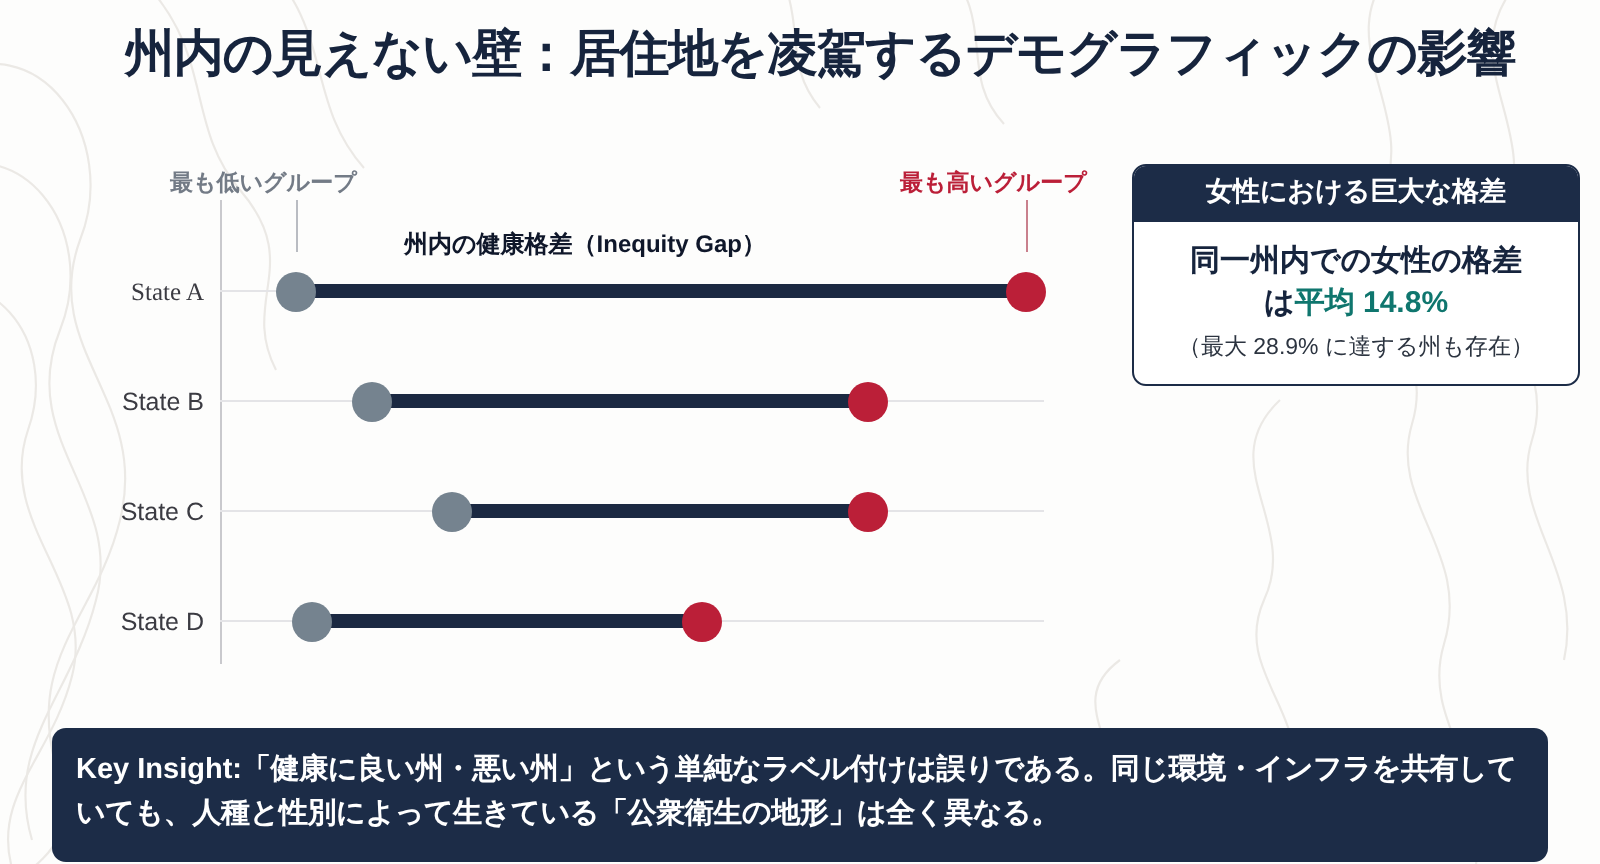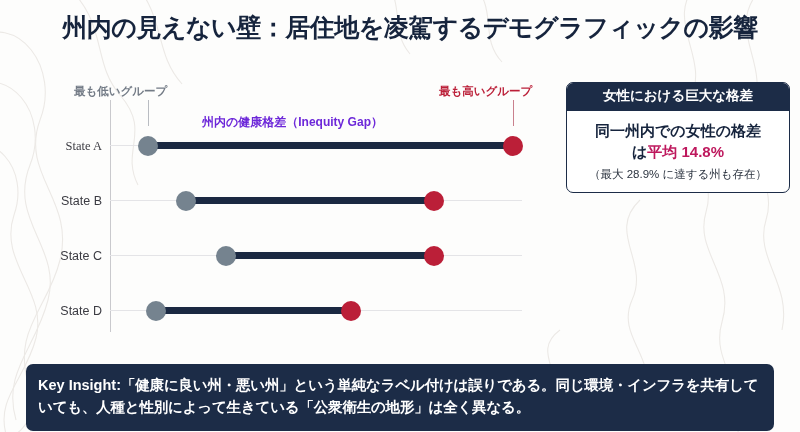--- a/index.html
+++ b/index.html
@@ -90,34 +90,35 @@
   }
   .dot.low{ background:#75838f; }
   .dot.high{ background:#bb1f38; }
 
   
   .anno{
     position:absolute;
     font-size:11.5px;
     font-weight:bold;
     white-space:nowrap;
+    margin-left:11px;
   }
   .anno.low{ color:#737b86; }
   .anno.high{ color:#bb1f38; }
   .leader{
     position:absolute;
     width:1px;
     background:#b9bcc2;
   }
   .leader.red{ background:#c9808d; }
   .gap-label{
     position:absolute;
     font-size:12px;
     font-weight:bold;
-    color:#6d28d9;
+    color:#0f172a;
     white-space:nowrap;
   }
 
   
   .card{
     position:absolute;
     left:566px;
     width:224px;
     background:#ffffff;
     border:1.5px solid #1c2c47;
@@ -138,21 +139,21 @@
   .card-body{
     padding:9px 8px 10px;
     text-align:center;
   }
   .card-main{
     font-size:15px;
     font-weight:bold;
     color:#16243d;
     line-height:1.42;
   }
-  .hl-red{ color:#be185d; }
+  .hl-red{ color:#0f766e; }
   .hl-gold{ color:#b08b45; }
   .card-sub{
     margin-top:5px;
     font-size:11.5px;
     color:#2c3440;
     line-height:1.25;
     white-space:nowrap;
   }
 
   

